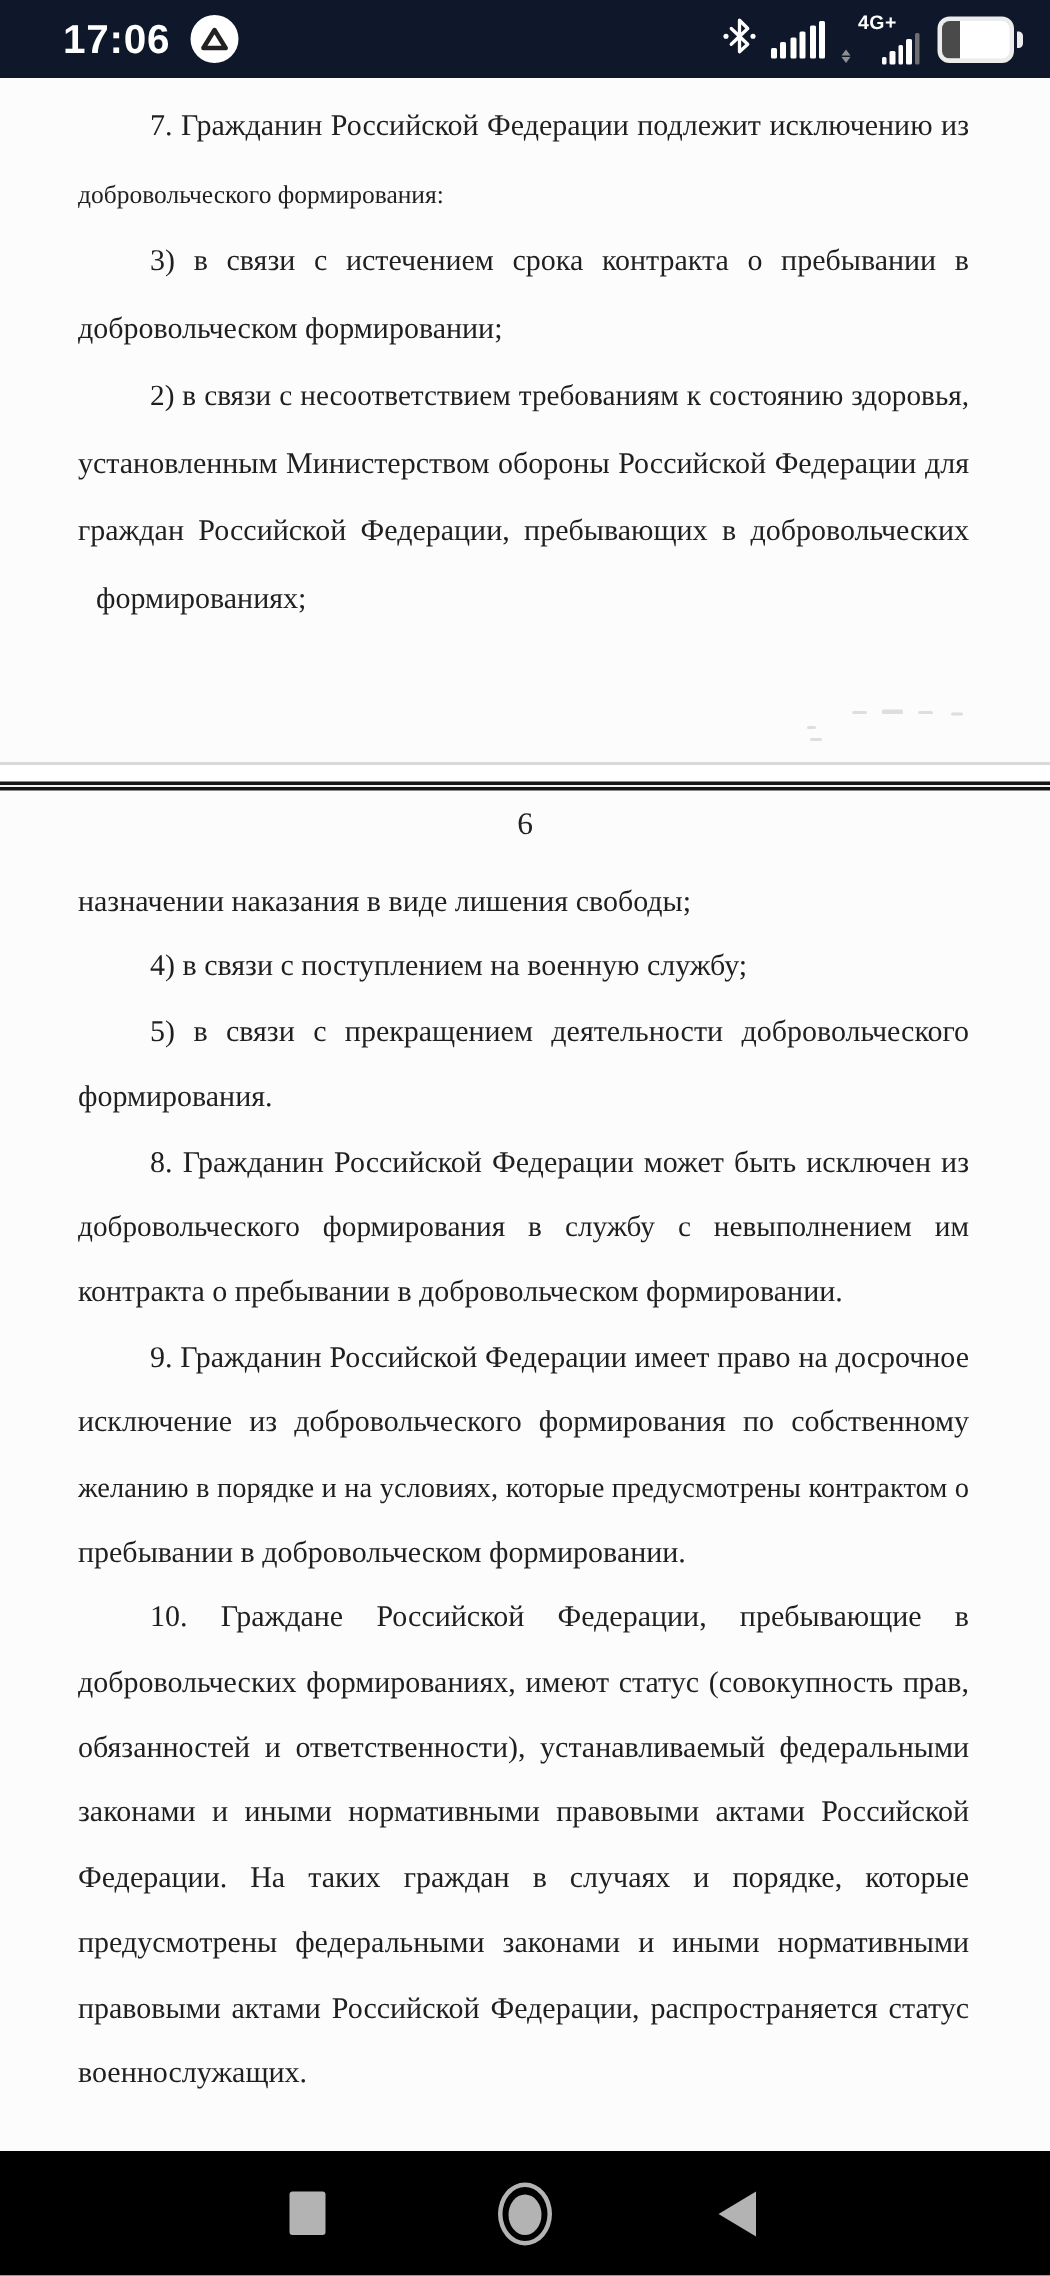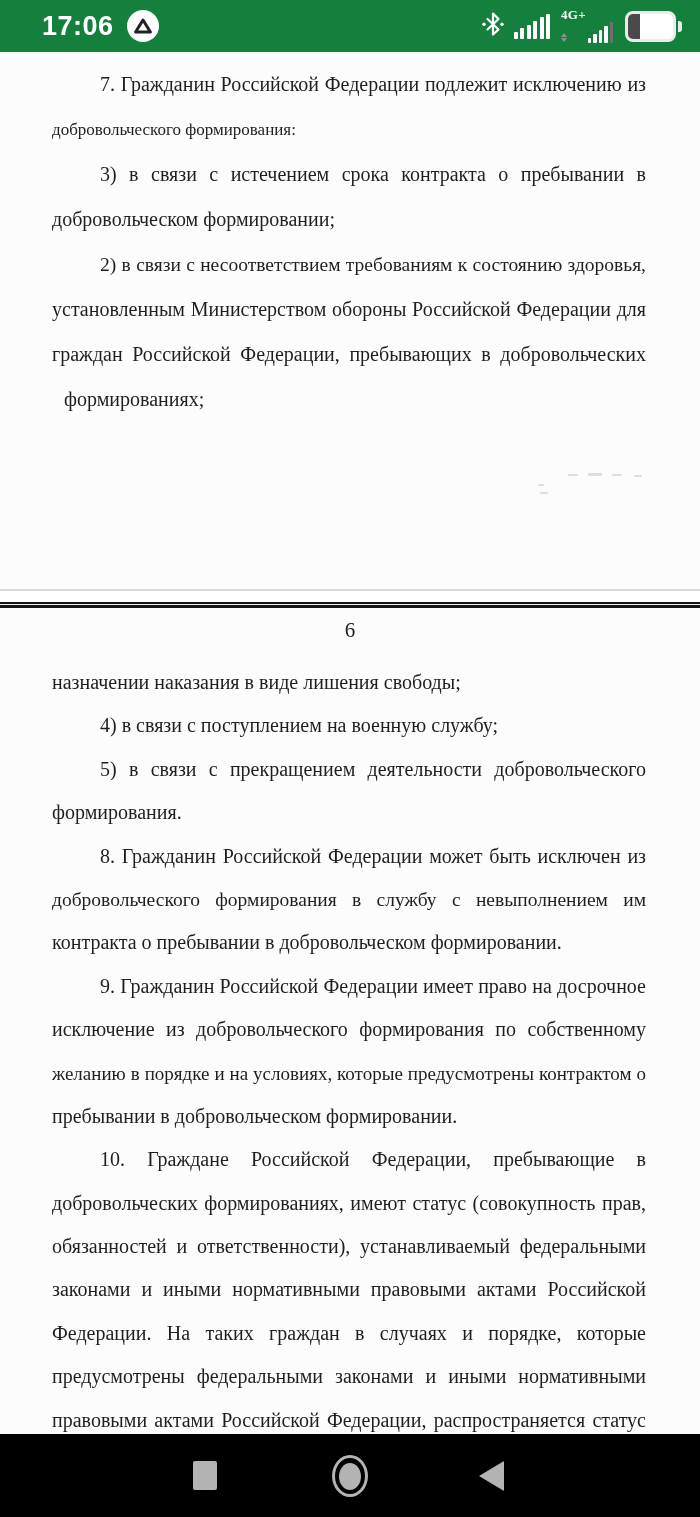--- a/index.html
+++ b/index.html
@@ -1,52 +1,52 @@
 <!DOCTYPE html>
 <html><head>
 <meta charset="utf-8">
 <style>
   html,body{margin:0;padding:0;background:#777;}
   .screen{position:relative;width:700px;height:1517px;background:#fcfcfc;overflow:hidden;
           font-family:"Liberation Sans",sans-serif;}
 
   
-  .status-bar{position:absolute;top:0;left:0;width:100%;height:52px;background:#15803d;
+  .status-bar{position:absolute;top:0;left:0;width:100%;height:52px;background:#0f172a;
               display:flex;justify-content:space-between;align-items:center;
               padding:0 18px 0 42px;box-sizing:border-box;z-index:5;}
   .sb-left{display:flex;align-items:center;gap:13px;}
   .sb-time{color:#fff;font-size:27px;font-weight:600;letter-spacing:.5px;}
   .notif-circle{width:32px;height:32px;border-radius:50%;background:#fff;
                 display:flex;align-items:center;justify-content:center;}
   .sb-right{display:flex;align-items:center;gap:9px;}
   .bars{display:flex;align-items:flex-end;gap:2.5px;height:26px;}
   .bars .b{width:4px;background:#fff;border-radius:1px;}
   .b.h1{height:7px}.b.h2{height:11px}.b.h3{height:14px}.b.h4{height:18px}.b.h5{height:22px}.b.h6{height:25px}
   .b.dim{background:#6f6f6f;}
   .net{position:relative;width:54px;height:38px;}
-  .net-label{position:absolute;top:0;left:2px;color:#fff;font-size:13px;font-weight:700;letter-spacing:.3px;font-family:Liberation Serif, serif;}
+  .net-label{position:absolute;top:0;left:13px;color:#fff;font-size:13px;font-weight:700;letter-spacing:.3px;}
   .net-arrows{position:absolute;left:2px;bottom:3px;display:flex;flex-direction:column;gap:1px;}
   .net-arrows .up{width:0;height:0;border-left:3.5px solid transparent;border-right:3.5px solid transparent;
                   border-bottom:4px solid #8f8f8f;}
   .net-arrows .dn{width:0;height:0;border-left:3.5px solid transparent;border-right:3.5px solid transparent;
                   border-top:4px solid #8f8f8f;}
   .net .bars{position:absolute;right:0;bottom:2px;height:22px;gap:2px;}
   .net .bars .b{width:3.5px;}
   .net .b.h1{height:5px}.net .b.h2{height:9px}.net .b.h3{height:13px}.net .b.h4{height:17px}.net .b.h5{height:21px}
   .battery{display:flex;align-items:center;margin-left:3px;}
   .batt-body{width:45px;height:25px;border:3px solid #ececec;border-radius:8px;background:#fff;
              overflow:hidden;display:flex;}
   .batt-dark{width:12px;background:#4a4a4a;}
   .batt-num{flex:1;text-align:center;font-size:16px;font-weight:700;color:#0a0a0a;line-height:25px;margin-top:24px;}
   .batt-nub{width:4px;height:11px;background:#ececec;border-radius:0 3px 3px 0;margin-left:2px;}
 
   
   .doc{position:absolute;top:52px;left:0;width:100%;bottom:83px;background:#fcfcfc;overflow:hidden;}
   .page{position:relative;}
-  .page1{height:537px;padding-top:10px;box-sizing:border-box;}
+  .page1{height:456px;padding-top:10px;box-sizing:border-box;}
   .lines{padding:0 54px 0 52px;}
   .line{font-family:"Liberation Serif","DejaVu Serif",serif;color:#1f1f1f;font-size:20px;
         text-align:justify;text-align-last:justify;overflow:hidden;}
   .line.noj{text-align:left;text-align-last:left;}
   .line.ind{text-indent:48px;}
   .p1 .line{height:45px;line-height:45px;}
   .p2 .line{height:43.4px;line-height:43.4px;}
   .page-edge-light{height:2px;background:#d9d9d9;}
   .page-gap{height:11px;background:#ffffff;}
   .page-edge-dark{height:6px;

